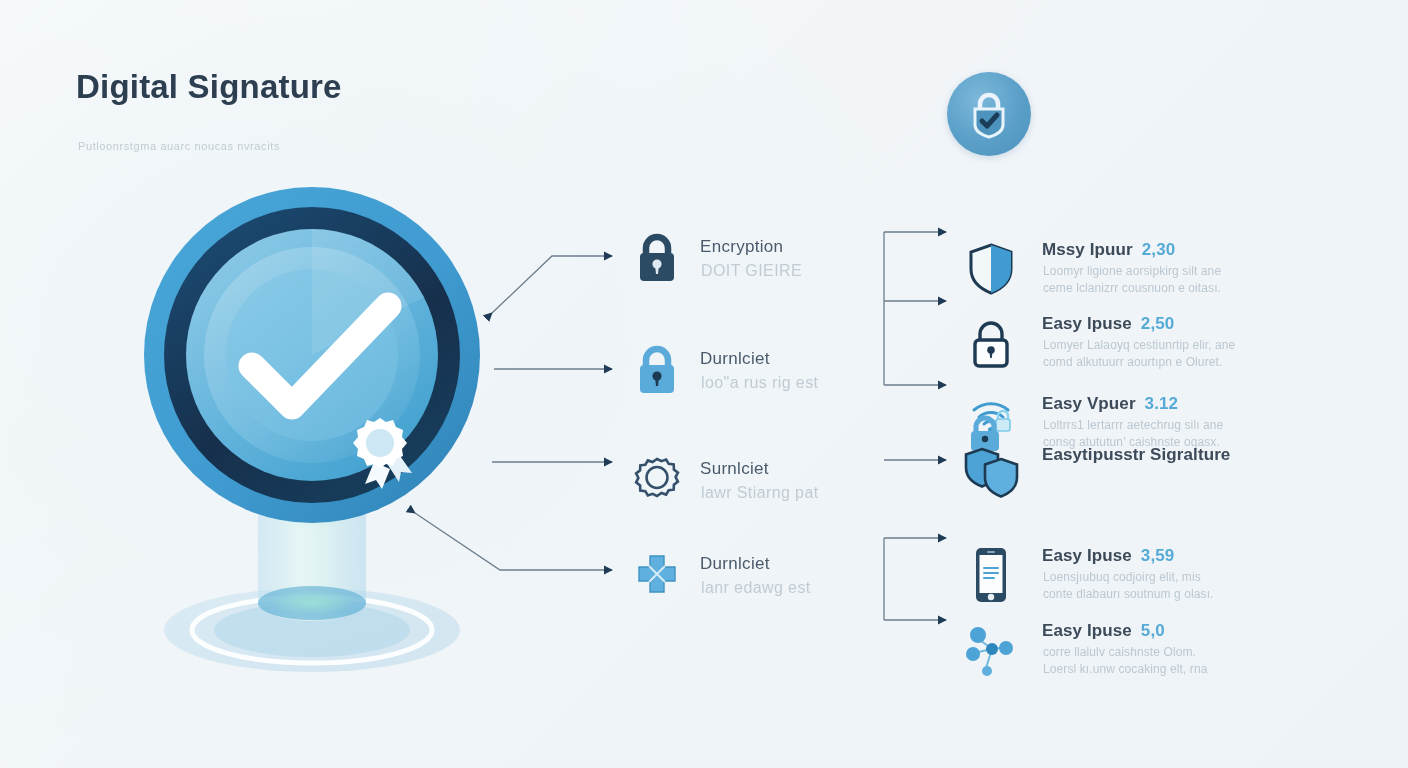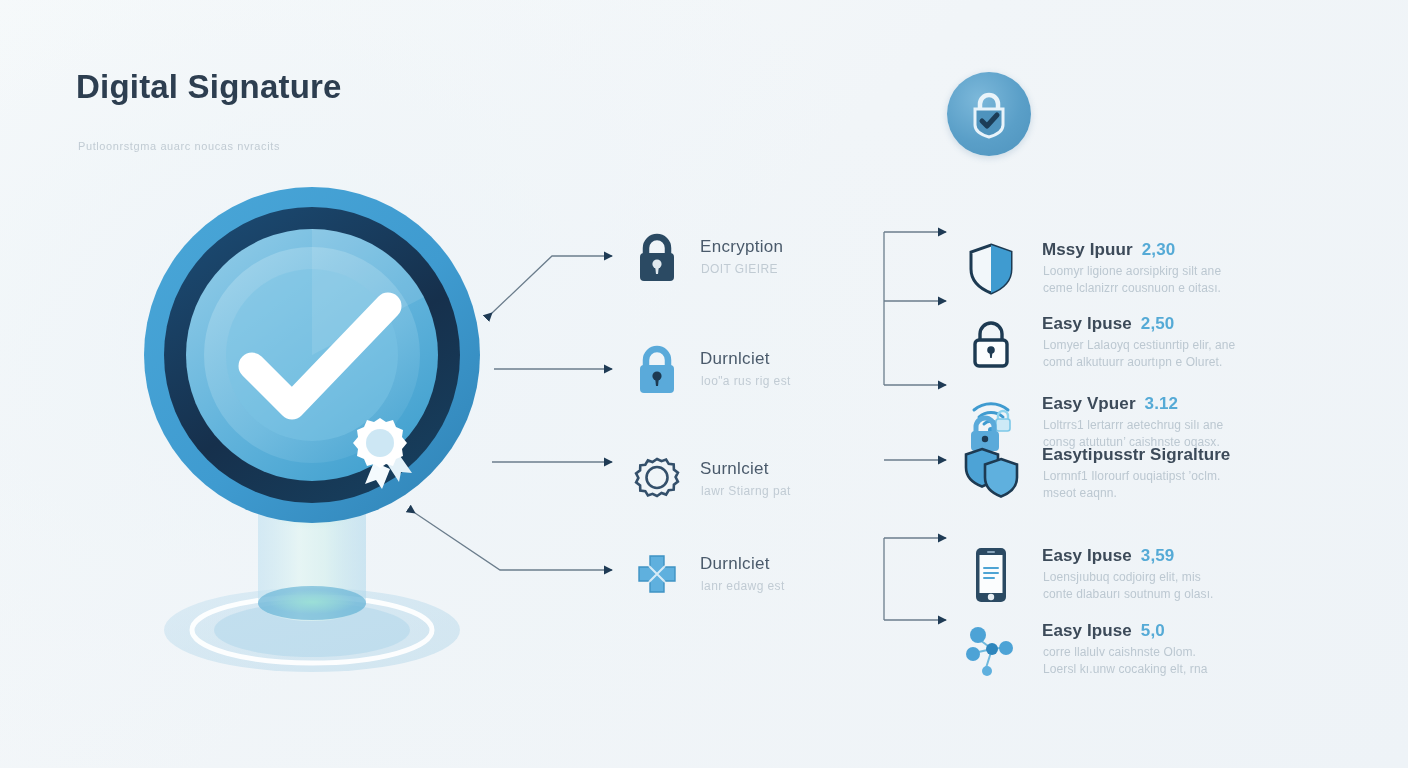--- a/index.html
+++ b/index.html
@@ -83,21 +83,21 @@
     text-align: center;
   }
   .feat .ico { position: absolute; left: 0; top: 2px; width: 54px; height: 54px; }
   .feat .f-title {
     position: absolute; left: 70px; top: 9px;
     font-size: 17px; font-weight: 400;
     color: #4a5a6b; letter-spacing: .3px;
   }
   .feat .f-sub {
     position: absolute; left: 71px; top: 34px;
-    font-size: 12px; color: #bcc7d0;
+    font-size: 16px; color: #bcc7d0;
     letter-spacing: .4px; opacity: .9;
   }
 
   
   .ritem { position: absolute; left: 962px; width: 330px; height: 70px; margin-top: 24px; }
   .ritem .ico { position: absolute; left: 0; top: 0; width: 58px; height: 58px; }
   .ritem .r-head {
     position: absolute; left: 80px; top: 0;
     font-size: 17px; font-weight: 700; color: #3c4a59;
     letter-spacing: .1px; white-space: nowrap;
@@ -340,24 +340,20 @@
   <div class="ritem" style="top:421px">
     <span class="ico">
       <svg width="58" height="58" viewBox="0 0 58 58">
         <path d="M20 4 l16 5.5 v13 q0 13 -16 19 q-16 -6 -16 -19 v-13 z" fill="#4da3d6" stroke="#1d3a52" stroke-width="2.6"></path>
         <path d="M39 14 l16 5.5 v13 q0 13 -16 19 q-16 -6 -16 -19 v-13 z" fill="#5fb0de" stroke="#1d3a52" stroke-width="2.6"></path>
       </svg>
     </span>
     <div class="r-head">
       <span>Easytipusstr Sigralture</span><span class="r-num"></span>
     </div>
-    <div class="r-body">
-      <div>Lormnf1 Ilorourf  ouqiatipst ’oclm.</div>
-      <div>mseot eaqnn.</div>
-    </div>
   </div>
 
   <div class="ritem" style="top:522px">
     <span class="ico">
       <svg width="58" height="58" viewBox="0 0 58 58">
         <rect x="14" y="2" width="30" height="54" rx="5" fill="#2b4a63"></rect>
         <rect x="17.5" y="9" width="23" height="38" fill="#fbfdfe"></rect>
         <rect x="25" y="5" width="8" height="2" rx="1" fill="#88a4bb"></rect>
         <circle cx="29" cy="51" r="3.2" fill="#e8eff4"></circle>
         <g stroke="#4ea4d4" stroke-width="2" stroke-linecap="round">

